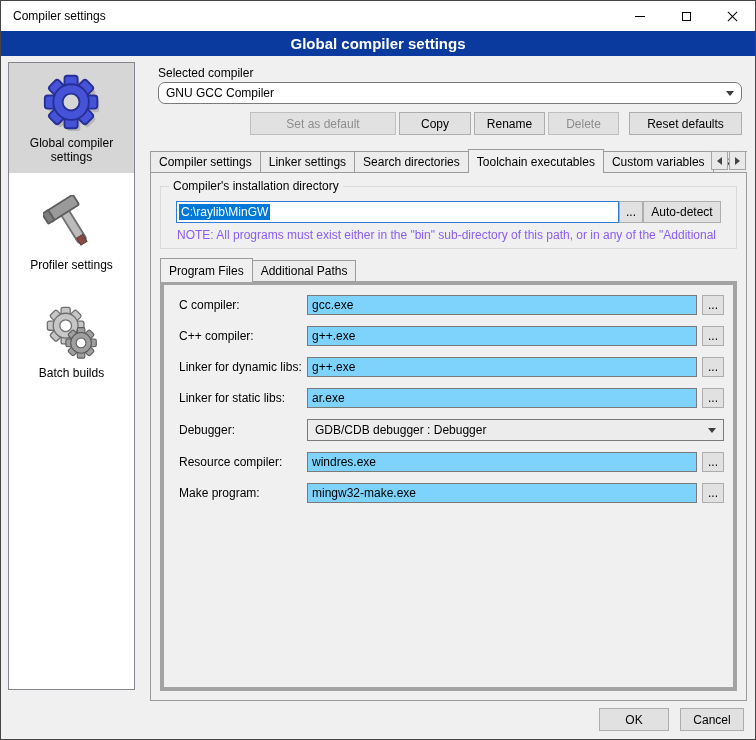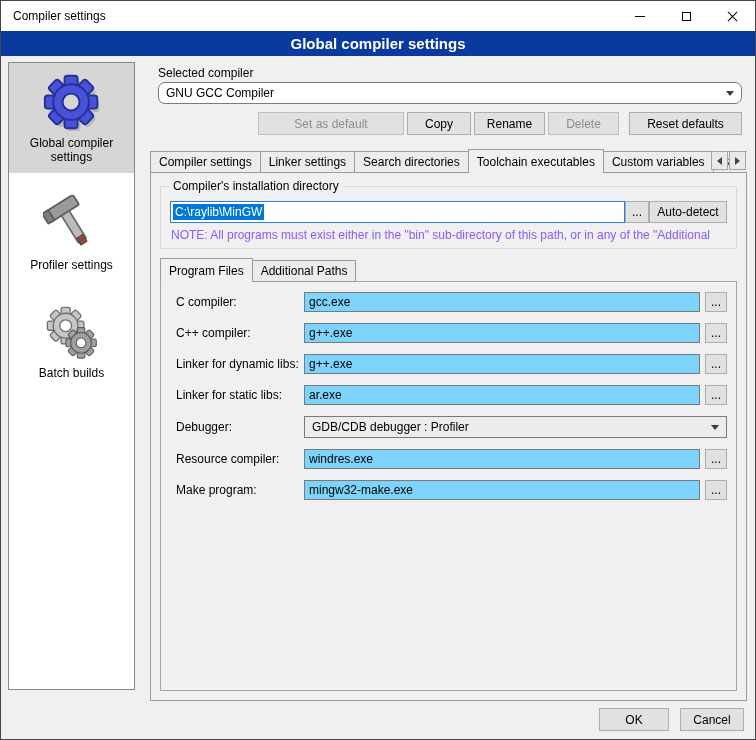--- a/index.html
+++ b/index.html
@@ -58,21 +58,21 @@
     position:absolute; left:157px; top:111px; width:584px; height:23px;
     display:flex; justify-content:flex-end;
   }
   .btn {
     height:23px; background:#e1e1e1; border:1px solid #adadad;
     font:inherit; display:inline-flex; align-items:center; justify-content:center;
     padding:0 4px; cursor:default;
   }
   .btn.disabled { color:#8d8d8d; border-color:#bfbfbf; }
   .btnrow .btn { margin-left:3px; flex:none; }
-  .w-setdef { width:146px; } .w-copy { width:64px; } .w-rename { width:71px; }
+  .w-setdef { width:146px; } .w-copy { width:72px; } .w-rename { width:71px; }
   .w-delete { width:71px; } .w-reset { width:113px; margin-left:10px !important; }
   
   .tabstrip {
     position:absolute; left:149px; top:148px; width:597px; height:24px;
     display:flex; align-items:flex-end; overflow:hidden; z-index:2;
   }
   .tab {
     height:22px; display:flex; align-items:center; padding:0 8px;
     background:#ececec; border:1px solid #9b9b9b; margin-right:-1px;
     white-space:nowrap; flex:none;
@@ -81,33 +81,33 @@
   .tab-arrows { position:absolute; right:1px; top:2px; display:flex; gap:1px; z-index:5; }
   .tarrow { width:17px; height:19px; background:#e9e9e9; border:1px solid #a5a5a5; display:flex; align-items:center; justify-content:center; }
   .tri-l { width:0; height:0; border-top:4px solid transparent; border-bottom:4px solid transparent; border-right:5px solid #444; }
   .tri-r { width:0; height:0; border-top:4px solid transparent; border-bottom:4px solid transparent; border-left:5px solid #444; }
   
   .tabpage {
     position:absolute; left:149px; top:171px; width:597px; height:529px;
     border:1px solid #9b9b9b; background:#f0f0f0;
     padding:6px 9px 9px; display:flex; flex-direction:column;
   }
-  .groupbox { position:relative; border:1px solid #d9d9d9; margin-top:7px; padding:14px 9px 5px; }
+  .groupbox { position:relative; border:1px solid #d9d9d9; margin-top:7px; padding:14px 15px 5px; }
   .group-title { position:absolute; top:-8px; left:8px; background:#f0f0f0; padding:0 4px; }
   .dir-row { display:flex; align-items:flex-start; }
   .dir-input {
     flex:1; height:22px; border:1px solid #2f7cd6; background:#fff;
     display:flex; align-items:center; padding:0 2px; overflow:hidden; white-space:nowrap;
   }
   .dir-input .sel { background:#0078d7; color:#fff; padding:1px 2px; }
   .browse-sm { width:24px; height:22px; }
   .autodetect { width:78px; height:22px; }
   .note { color:#8b5cf6; margin:5px 1px 1px; white-space:nowrap; overflow:hidden; }
   .inner-tabstrip { display:flex; align-items:flex-end; height:24px; margin-top:9px; position:relative; z-index:2; }
-  .inner-panel { flex:1; border:1px solid #a3a3a3; margin-top:-1px; background:#f0f0f0; padding:10px 9px 10px 15px; overflow:hidden; }
+  .inner-panel { flex:1; border:4px solid #a3a3a3; margin-top:-1px; background:#f0f0f0; padding:10px 9px 10px 15px; overflow:hidden; }
   
   .prow { display:flex; align-items:center; margin-bottom:11px; }
   .plabel { width:128px; flex:none; }
   .pctl { flex:1; display:flex; align-items:center; }
   .ptext {
     flex:1; height:20px; border:1px solid #7a7a7a; background:#7dd3fc;
     padding:0 4px; display:flex; align-items:center; overflow:hidden; white-space:nowrap;
   }
   .pbrowse { width:22px; height:20px; margin-left:5px; flex:none; }
   .pcombo { flex:1; height:22px; background:#ececec; }
@@ -294,21 +294,21 @@
               <span>ar.exe</span>
             </div>
           <button class="btn pbrowse">...</button>
         </div>
       </div>
 
       <div class="prow">
         <span class="plabel">Debugger:</span>
         <div class="pctl">
           <div class="combo pcombo">
-            <span class="val">GDB/CDB debugger : Profiler</span>
+            <span class="val">GDB/CDB debugger : Debugger</span>
             <span class="chev"></span>
           </div>
         </div>
       </div>
 
       <div class="prow">
         <span class="plabel">Resource compiler:</span>
         <div class="pctl">
           <div class="ptext">
               <span>windres.exe</span>

